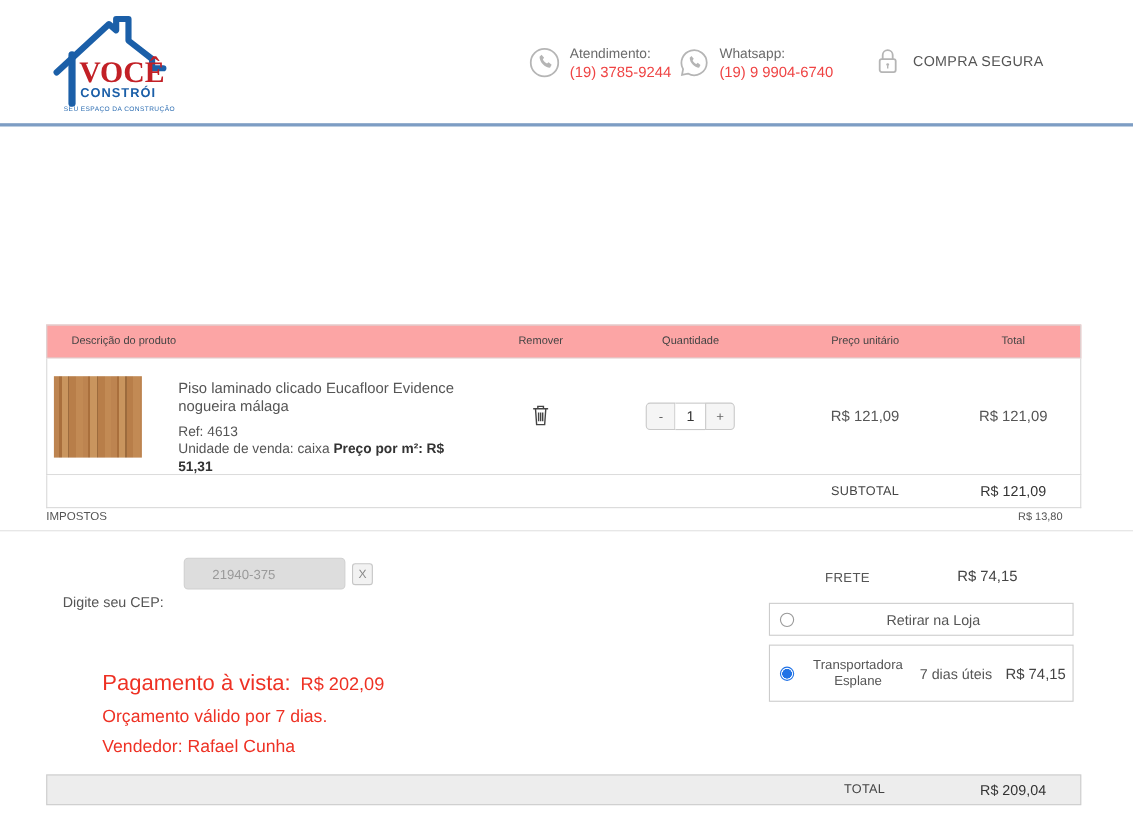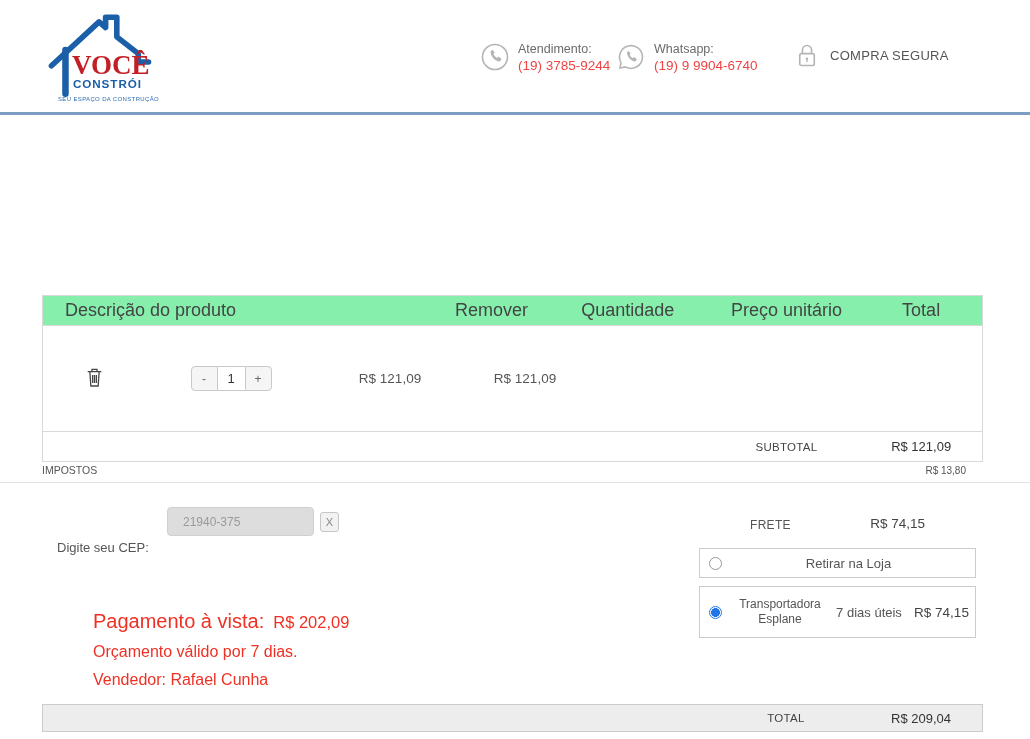--- a/index.html
+++ b/index.html
@@ -17,21 +17,21 @@
   .contact .clabel { font-size:12.5px; color:#6b6b6b; line-height:15px; }
   .contact .cvalue { font-size:13.5px; color:#ef4444; line-height:17px; }
   .c-atend { left:481px; }
   .c-whats { left:617px; }
   .secure { position:absolute; left:797px; top:42px; display:flex; align-items:center; }
   .secure .sicon { width:20px; height:27px; margin-right:13px; }
   .secure .slabel { font-size:13px; color:#555; letter-spacing:.3px; }
   
   .cart { position:absolute; left:42px; top:295px; width:941px; }
   .trow { display:flex; }
-  .thead { background:#86efac; border:1px solid #d9d9d9; height:31px; align-items:center; font-size:18px; color:#444; }
+  .thead { background:#fca5a5; border:1px solid #d9d9d9; height:31px; align-items:center; font-size:10px; color:#444; }
   .tbody { border:1px solid #d9d9d9; border-top:none; height:106px; background:#fff; }
   .tsub  { border:1px solid #d9d9d9; border-top:none; height:30px; align-items:center; background:#fff; }
   .col-desc  { width:398px; padding-left:22px; }
   .col-rem   { width:103px; text-align:center; }
   .col-qty   { width:170px; text-align:center; }
   .col-price { width:148px; text-align:center; }
   .col-total { width:122px; text-align:center; }
   .cell-center { display:flex; align-items:center; justify-content:center; }
   .prod-cell { display:flex; padding:16px 0 0 6px; }
   .prod-img {
@@ -65,21 +65,21 @@
     border-bottom:1px solid #e2e2e2; display:flex; justify-content:space-between;
     align-items:center; padding:0 64px 4px 42px;
   }
   .tax-label { font-size:10.5px; color:#555; }
   .tax-value { font-size:10px; color:#555; }
   
   .cep-label { position:absolute; left:57px; top:540px; font-size:13px; color:#555; }
   .cep-input {
     position:absolute; left:167px; top:507px; width:147px; height:29px;
     background:#ddd; border:1px solid #d0d0d0; border-radius:4px; color:#9a9a9a;
-    font-size:12px; padding-left:15px; font-family:"Liberation Sans", sans-serif;
+    font-size:12px; padding-left:25px; font-family:"Liberation Sans", sans-serif;
   }
   .cep-clear {
     position:absolute; left:320px; top:512px; width:19px; height:20px;
     background:#f2f2f2; border:1px solid #c6c6c6; border-radius:3px; color:#888;
     font-size:11px; cursor:pointer; line-height:1;
   }
   .frete-label { position:absolute; left:750px; top:518px; font-size:12px; color:#555; letter-spacing:.3px; }
   .frete-value { position:absolute; left:855px; top:516px; width:70px; text-align:right; font-size:13.5px; color:#444; }
   .ship-opt {
     position:absolute; left:699px; width:277px; border:1px solid #ccc; background:#fff;
@@ -165,20 +165,31 @@
   <div class="cart">
     <div class="trow thead">
       <div class="col-desc">Descrição do produto</div>
       <div class="col-rem">Remover</div>
       <div class="col-qty">Quantidade</div>
       <div class="col-price">Preço unitário</div>
       <div class="col-total">Total</div>
     </div>
 
     <div class="trow tbody">
+      <div class="col-desc prod-cell">
+        <div class="prod-img"></div>
+        <div class="prod-txt">
+          <div class="prod-title">Piso laminado clicado Eucafloor Evidence nogueira málaga</div>
+          <div class="prod-ref">Ref: 4613</div>
+          <div class="prod-unit">
+            <span>Unidade de venda: caixa</span>
+            <b>Preço por m²: R$ 51,31</b>
+          </div>
+        </div>
+      </div>
       <div class="col-rem cell-center">
         <button class="trash-btn">
           <svg width="17" height="21" viewBox="0 0 20 24">
             <path d="M2 5 h16 M7 5 V2.5 h6 V5 M4.5 5 l1.2 17 h8.6 l1.2-17 M7.8 9 v9.5 M10 9 v9.5 M12.2 9 v9.5" fill="none" stroke="#444" stroke-width="1.5"></path>
           </svg>
         </button>
       </div>
       <div class="col-qty cell-center">
         <span class="qty-group">
           <button class="qty-btn qty-minus">-</button>

